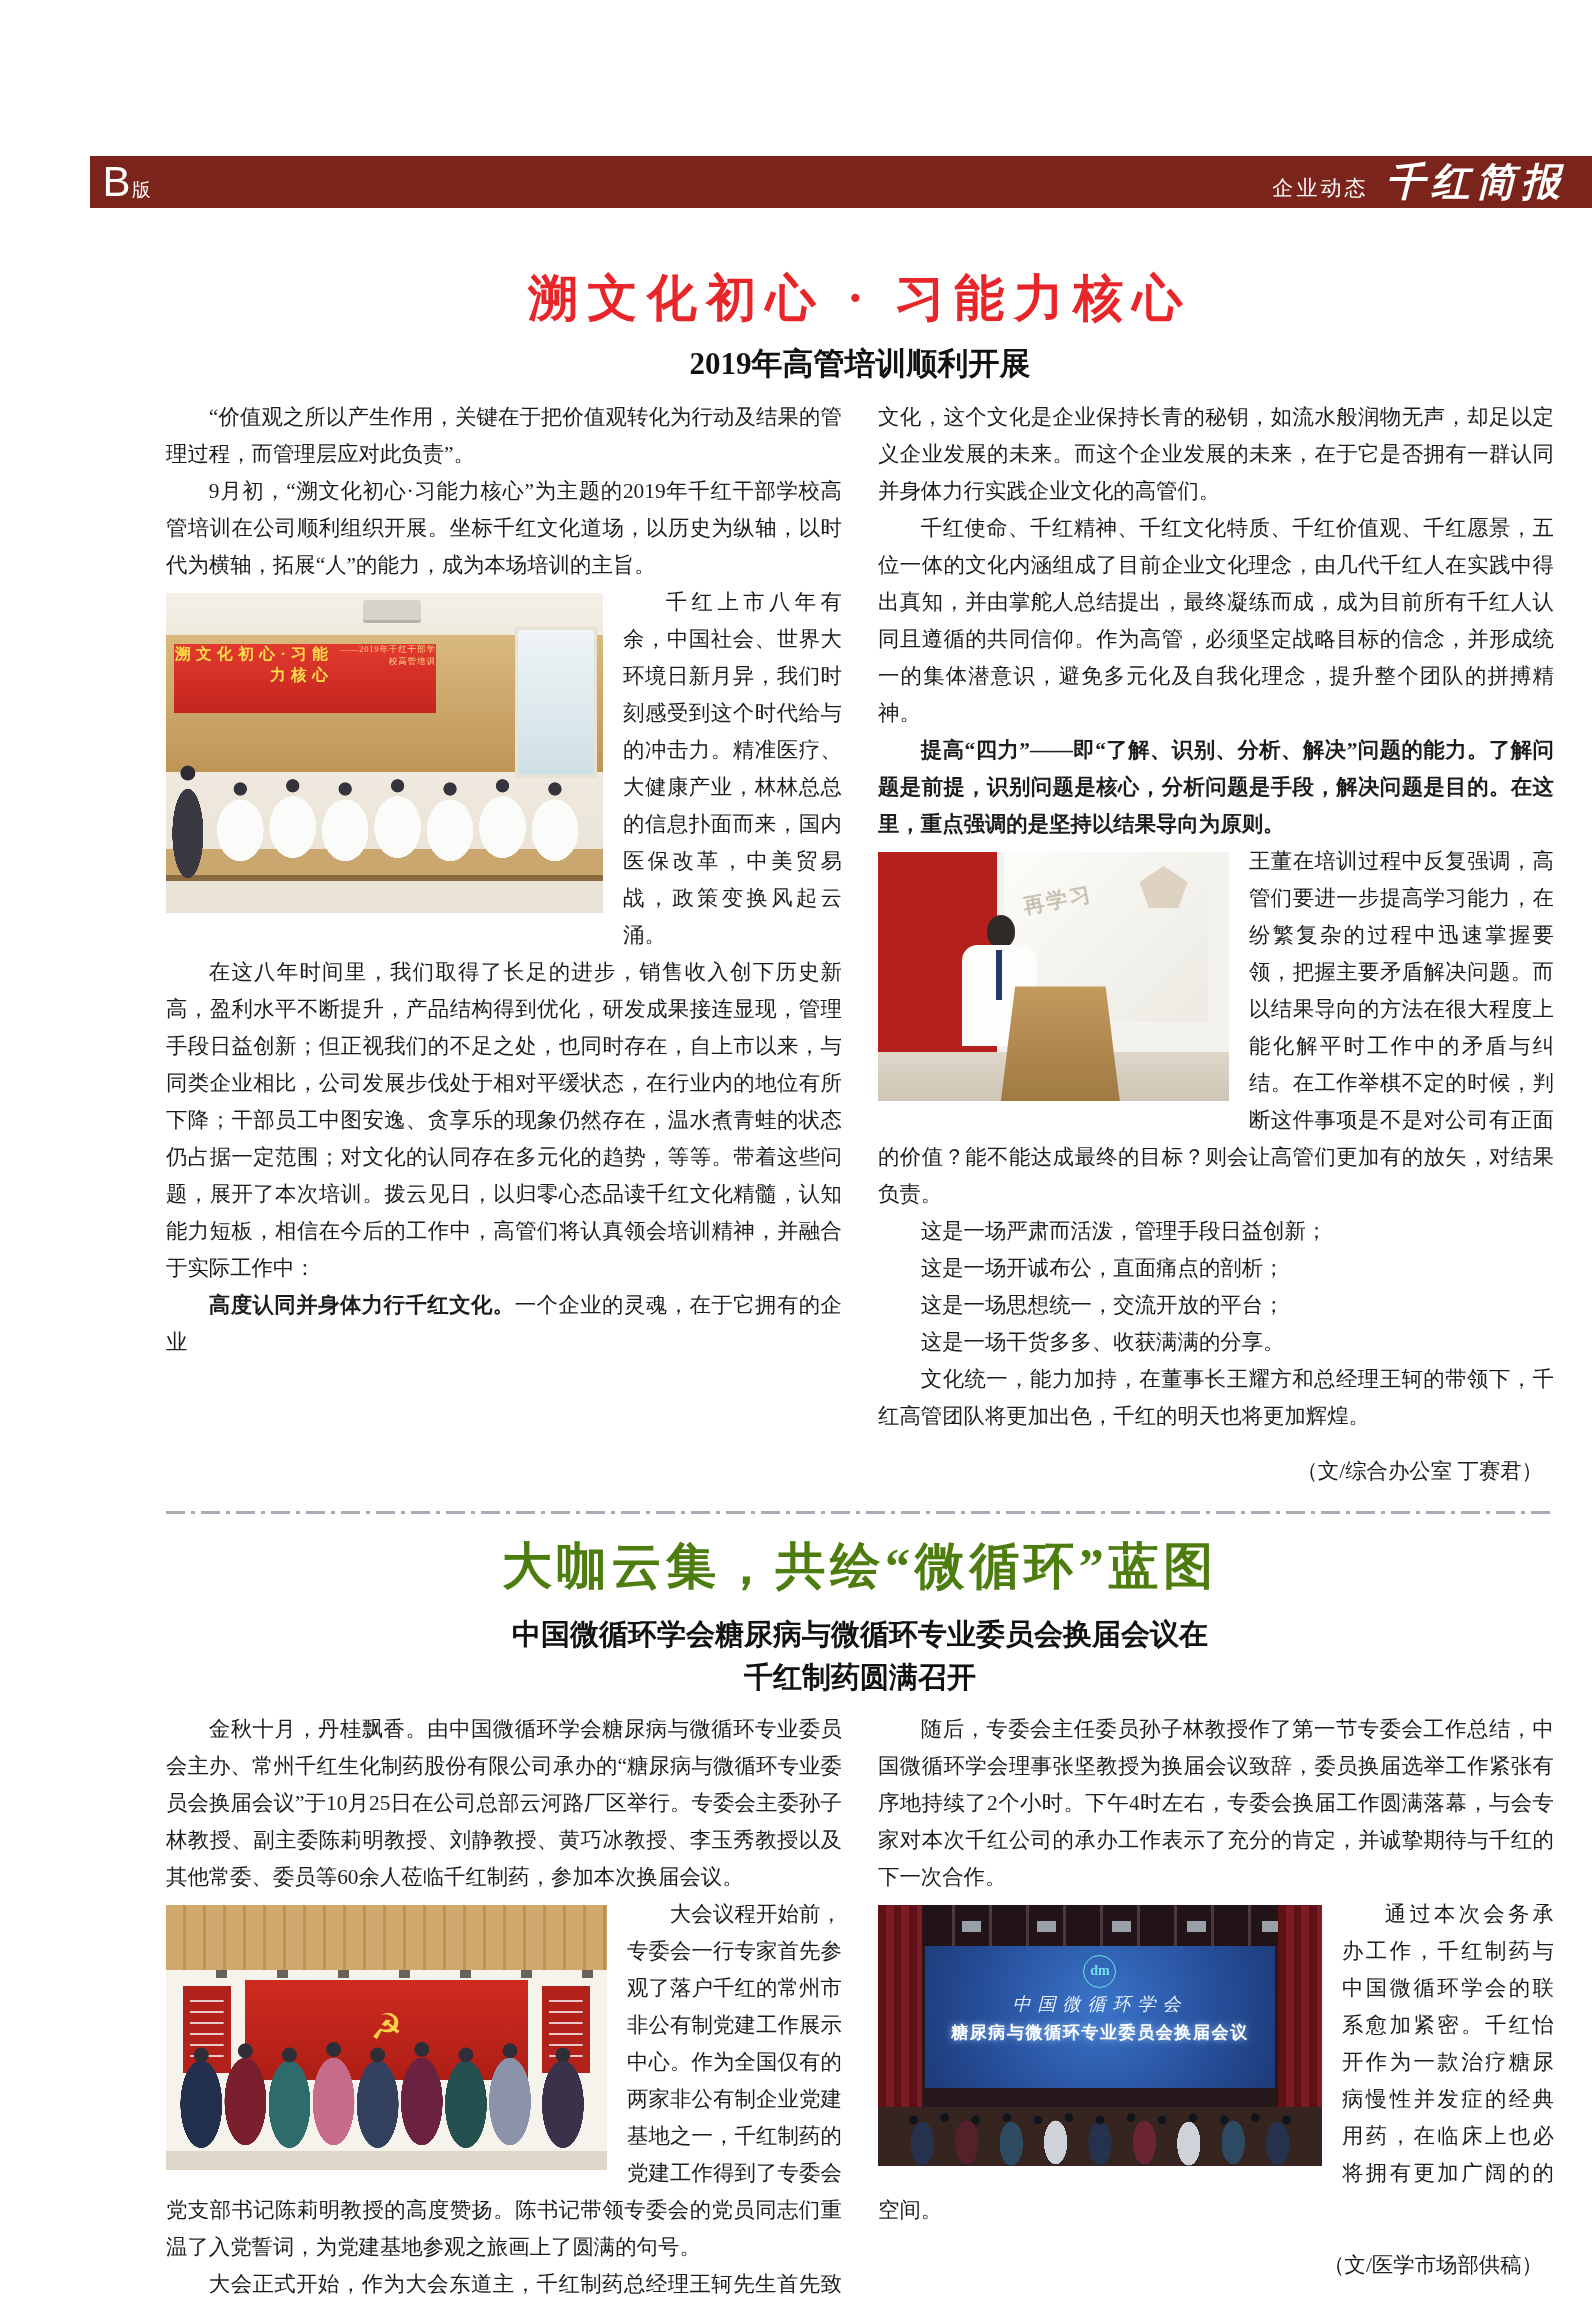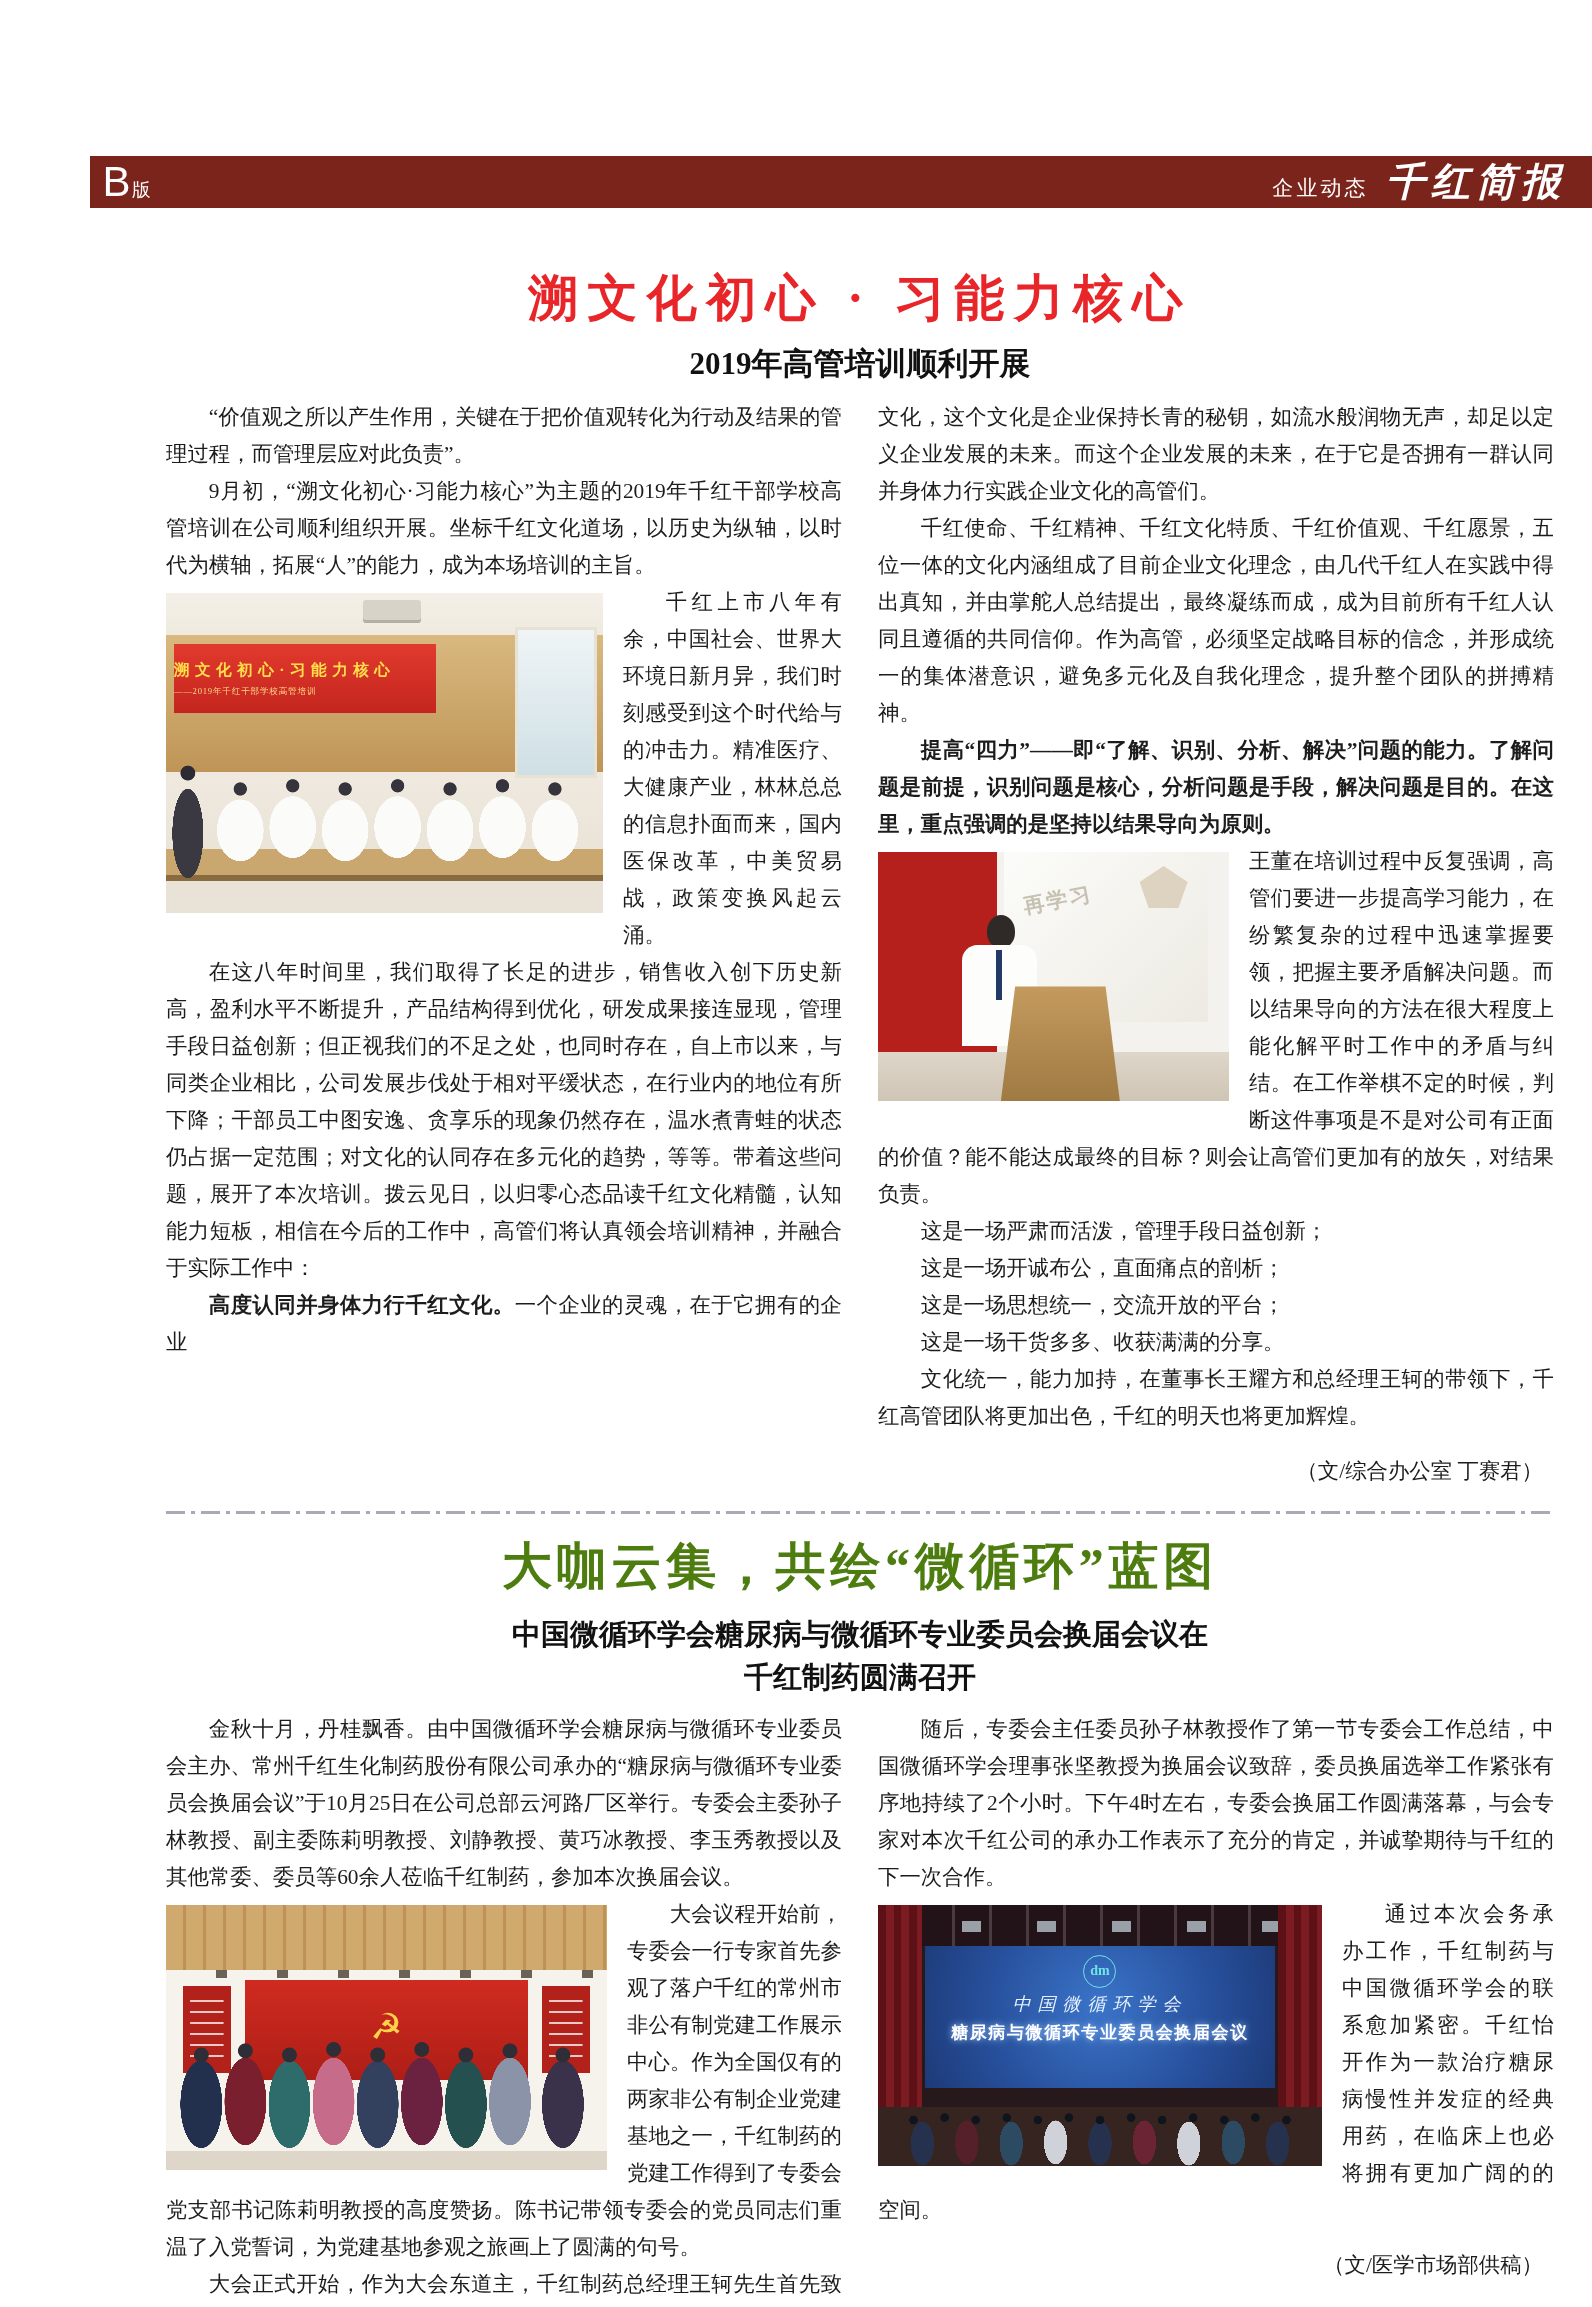--- a/index.html
+++ b/index.html
@@ -36,22 +36,22 @@
   .sep{height:3.1px;margin:23.4px 0 18.7px;
        background-image:repeating-linear-gradient(90deg,#a9aab6 0 18.7px,transparent 18.7px 25px,#a9aab6 25px 29px,transparent 29px 35px);}
   .imgL{float:left;margin:9.4px 20px 7.8px 0;}
 
   
   .ph{position:relative;overflow:hidden;}
   .ph-train{width:437px;height:320px;
     background:linear-gradient(180deg,#f4f0e8 0,#efeade 13%,#d9b97f 13%,#bf9557 56%,#efe9df 56%,#e6dfd3 100%);}
   .pt-proj{position:absolute;top:6.2px;left:45%;width:58px;height:20px;background:#d8d3c8;border-radius:3.1px;box-shadow:0 3.1px 0 #b5b0a5;}
   .pt-banner{position:absolute;left:7.8px;top:51px;width:262px;height:69px;
-    background:linear-gradient(180deg,#e23a2e,#c3251e);color:#ffe04a;text-align:left;
-    display:flex;flex-direction:column;justify-content:center;gap:5.5px;}
+    background:linear-gradient(180deg,#e23a2e,#c3251e);color:#ffe04a;text-align:right;
+    display:flex;flex-direction:row;justify-content:center;gap:5.5px;}
   .pt-banner-main{font-size:15.6px;font-weight:bold;letter-spacing:0.8px;}
   .pt-banner-sub{font-size:8.6px;color:#ffd98a;letter-spacing:0.8px;}
   .pt-window{position:absolute;right:6.2px;top:34px;width:76px;height:145px;
     background:linear-gradient(180deg,#eff4f6,#dce8ec 60%,#cfdfe4);border:3.1px solid #e8e2d4;}
   .pt-people{position:absolute;left:0;right:0;bottom:0;height:159px;background-image:
     radial-gradient(circle at 5% 12%, #2c2b33 0 7px, transparent 7.8px),
     radial-gradient(ellipse 15.6px 45px at 5% 50%, #3a3942 0 99%, transparent 100%),
     radial-gradient(circle at 17% 22%, #35333c 0 6.2px, transparent 7px),
     radial-gradient(circle at 29% 20%, #35333c 0 6.2px, transparent 7px),
     radial-gradient(circle at 41% 22%, #35333c 0 6.2px, transparent 7px),

